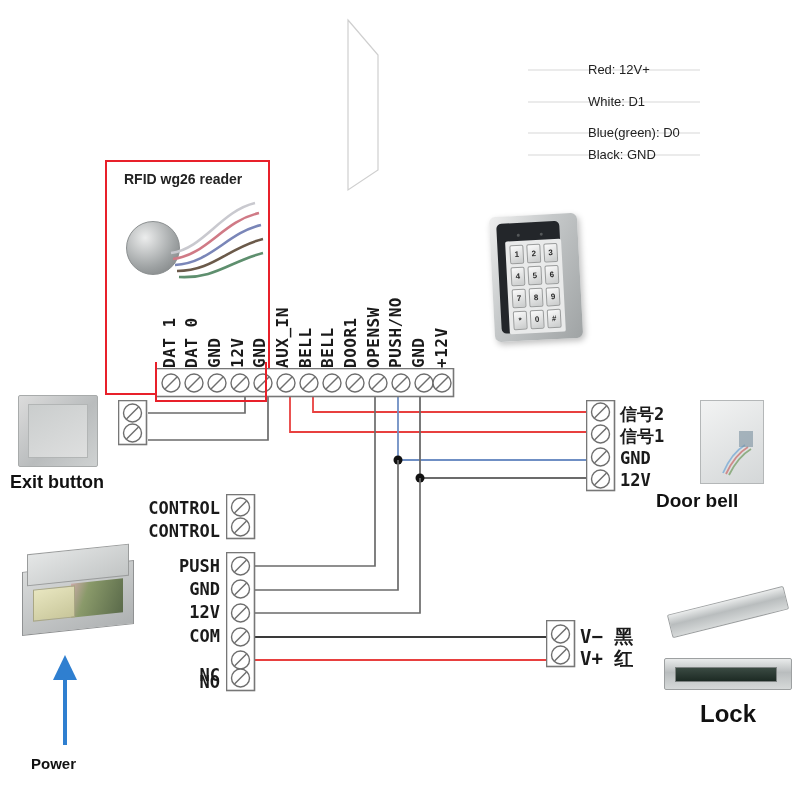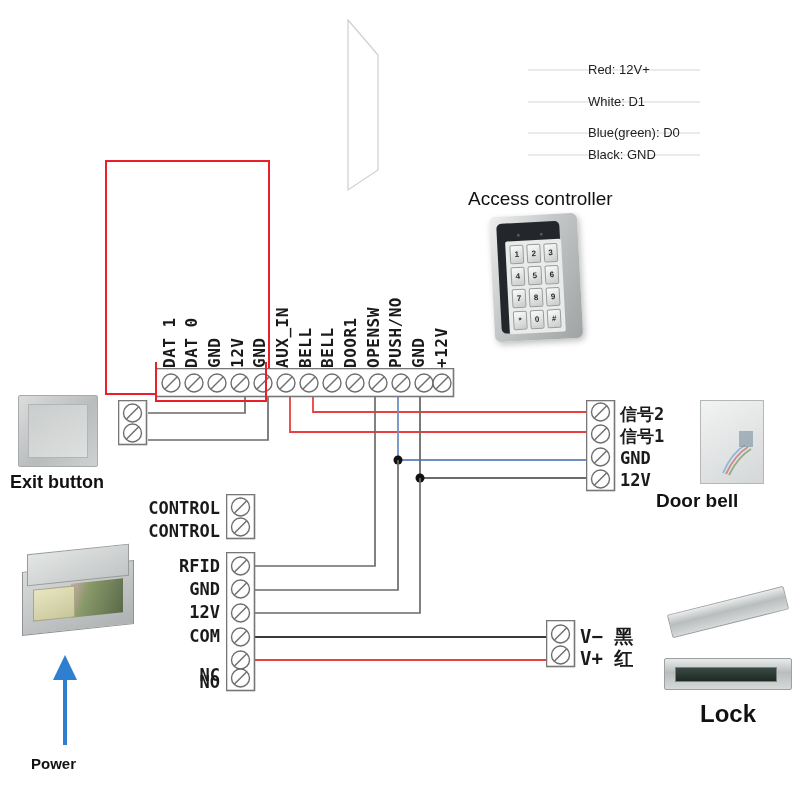--- a/index.html
+++ b/index.html
@@ -106,20 +106,31 @@
     </g>
   </svg>
 
 
   <div class="legend" style="left:588px;top:62px;">Red: 12V+</div>
   <div class="legend" style="left:588px;top:94px;">White: D1</div>
   <div class="legend" style="left:588px;top:125px;text-align:right;">Blue(green): D0</div>
   <div class="legend" style="left:588px;top:147px;">Black: GND</div>
 
   <div class="redbox" style="left:105px;top:160px;width:165px;height:235px;"></div>
+  <div style="position:absolute;left:108px;top:163px;width:159px;height:125px;background:#fff;">
+    <div class="inset-cap" style="left:16px;top:8px;position:absolute;">RFID wg26 reader</div>
+    <div class="rfidcoin" style="left:18px;top:58px;width:52px;height:52px;"></div>
+    <svg style="position:absolute;left:55px;top:28px;" width="105" height="90">
+      <path d="M8,62 C40,58 58,20 92,12" stroke="#c9c9cf" stroke-width="2.6" fill="none"></path>
+      <path d="M10,68 C44,64 60,30 96,22" stroke="#d07a86" stroke-width="2.6" fill="none"></path>
+      <path d="M12,74 C48,72 64,42 98,34" stroke="#7a86b8" stroke-width="2.6" fill="none"></path>
+      <path d="M14,80 C50,80 66,56 100,48" stroke="#6b5a4a" stroke-width="2.6" fill="none"></path>
+      <path d="M16,86 C52,88 68,70 100,62" stroke="#5e8f6e" stroke-width="2.6" fill="none"></path>
+    </svg>
+  </div>
 
   <div class="vlbl" style="left:160px;top:268px;height:100px;">DAT 1</div>
   <div class="vlbl" style="left:182px;top:268px;height:100px;">DAT 0</div>
   <div class="vlbl" style="left:205px;top:268px;height:100px;">GND</div>
   <div class="vlbl" style="left:228px;top:268px;height:100px;">12V</div>
   <div class="vlbl" style="left:250px;top:268px;height:100px;">GND</div>
   <div class="vlbl" style="left:273px;top:258px;height:110px;">AUX_IN</div>
   <div class="vlbl" style="left:296px;top:258px;height:110px;">BELL</div>
   <div class="vlbl" style="left:318px;top:258px;height:110px;">BELL</div>
   <div class="vlbl" style="left:341px;top:258px;height:110px;">DOOR1</div>
@@ -157,21 +168,20 @@
       <line x1="194" y1="21" x2="206" y2="9"></line>
         <line x1="217" y1="21" x2="229" y2="9"></line>
       <line x1="240" y1="21" x2="252" y2="9"></line>
         <line x1="263" y1="21" x2="275" y2="9"></line>
       <line x1="281" y1="21" x2="293" y2="9"></line>
     </g>
   </svg>
 
   <div class="redbox" style="left:155px;top:362px;width:112px;height:40px;border-top:none;"></div>
 
-  <div class="cap" style="left:468px;top:188px;">Access controller</div>
   <div class="photo keybody" style="left:492px;top:215px;width:88px;height:125px;">
     <div class="keyface" style="left:7px;top:7px;width:63px;height:110px;"></div>
     <div class="led" style="left:27px;top:18px;"></div>
     <div class="led" style="left:50px;top:18px;"></div>
     <div class="keypad" style="left:15px;top:25px;width:48px;height:85px;">
       <div class="key">1</div>
       <div class="key">2</div>
       <div class="key">3</div>
       <div class="key">4</div>
       <div class="key">5</div>
@@ -206,21 +216,21 @@
     <g stroke="#6e6e6e" stroke-width="1.4" fill="#fff">
       <circle cx="14.5" cy="13" r="9"></circle>
         <circle cx="14.5" cy="33" r="9"></circle>
     </g>
     <g stroke="#6e6e6e" stroke-width="1.4">
       <line x1="8.5" y1="19" x2="20.5" y2="7"></line>
         <line x1="8.5" y1="39" x2="20.5" y2="27"></line>
     </g>
   </svg>
 
-  <div class="hlbl" style="left:110px;top:556px;width:110px;">RFID</div>
+  <div class="hlbl" style="left:110px;top:556px;width:110px;">PUSH</div>
   <div class="hlbl" style="left:110px;top:579px;width:110px;">GND</div>
   <div class="hlbl" style="left:110px;top:602px;width:110px;">12V</div>
   <div class="hlbl" style="left:110px;top:626px;width:110px;">COM</div>
   <div class="hlbl" style="left:110px;top:665px;width:110px;">NC</div>
   <div class="hlbl" style="left:110px;top:672px;width:110px;">NO</div>
 
   <svg style="position:absolute;left:226px;top:552px;" width="30" height="140">
     <rect x="0.5" y="0.5" width="28" height="138" fill="#fff" stroke="#777" stroke-width="1.6"></rect>
     <g stroke="#6e6e6e" stroke-width="1.4" fill="#fff">
       <circle cx="14.5" cy="14" r="9"></circle>

